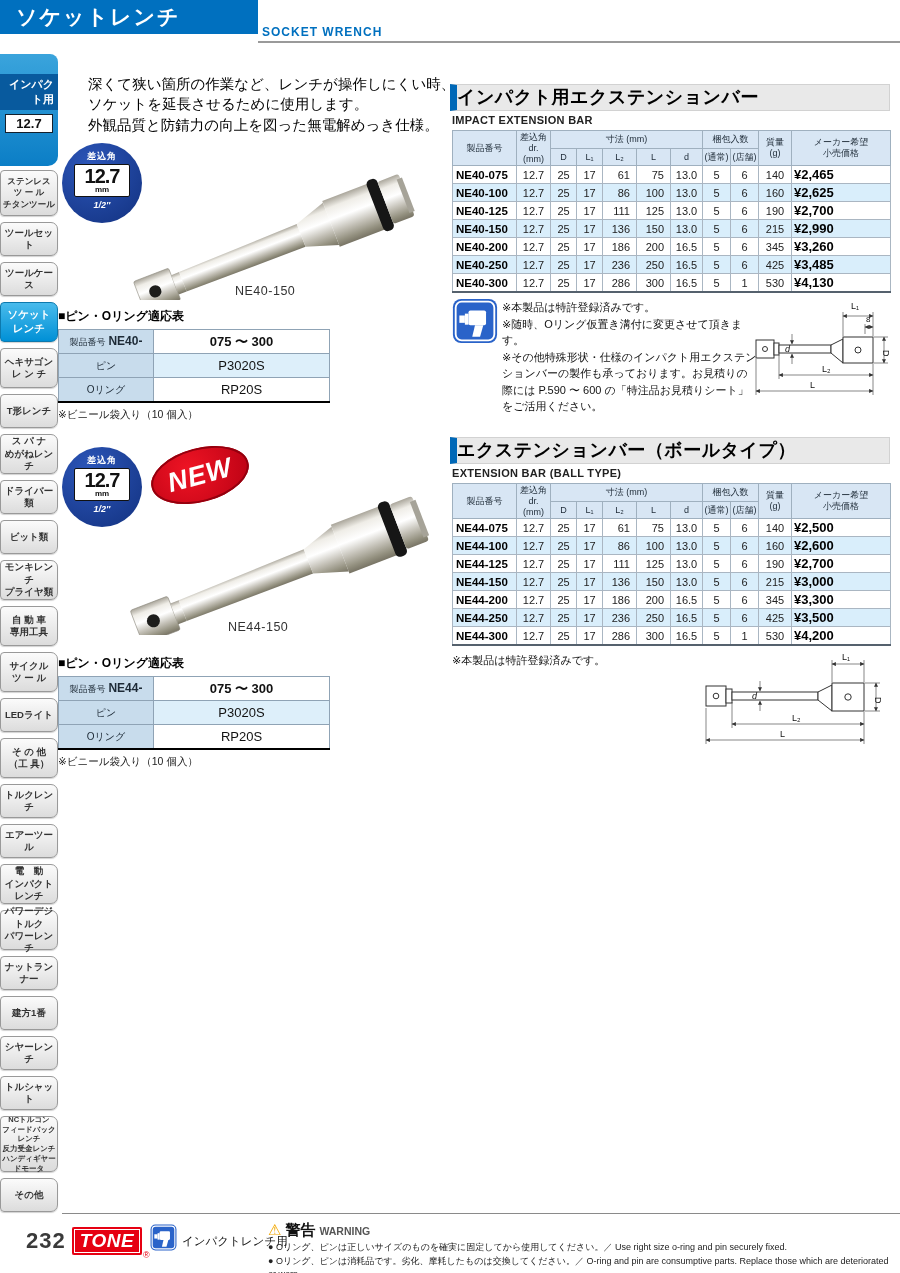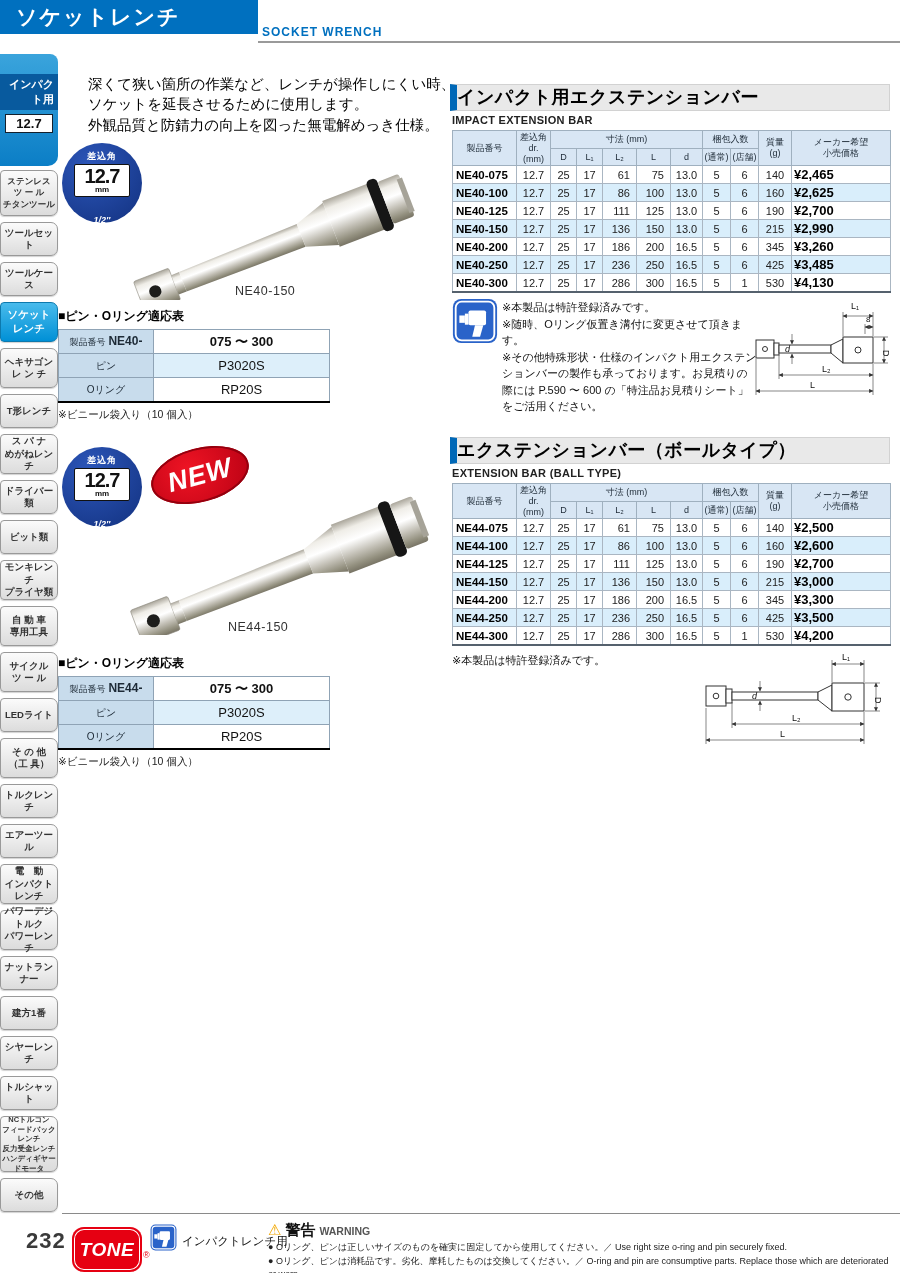--- a/index.html
+++ b/index.html
@@ -32,21 +32,21 @@
   .intro{position:absolute;left:88px;top:74px;width:370px;font-size:14.5px;line-height:1.4;
          white-space:pre-line;color:#000;font-weight:500}
   .badge{position:absolute;width:80px;height:80px;border-radius:50%;
          background:radial-gradient(circle at 35% 28%,#2c56b9,#12317f);color:#fff;
          display:flex;flex-direction:column;align-items:center;padding-top:7px;box-sizing:border-box}
   .b-top{font-size:9px;font-weight:bold;letter-spacing:1px}
   .b-box{background:#fff;border:1px solid #111;width:54px;margin-top:1px;border-radius:2px;
          display:flex;flex-direction:column;align-items:center;color:#111;padding:1px 0}
   .b-size{font-size:20px;font-weight:bold;line-height:1;letter-spacing:-1px}
   .b-mm{font-size:8px;font-weight:bold;line-height:1.1}
-  .b-frac{font-size:9px;font-weight:bold;font-style:italic;margin-top:18px}
+  .b-frac{font-size:9px;font-weight:bold;font-style:italic;margin-top:3px}
   .new-badge{position:absolute;left:150px;top:448px;width:100px;height:54px;border-radius:50%;
              background:radial-gradient(circle at 40% 35%,#ef1424,#b80013);transform:rotate(-15deg);
              display:flex;align-items:center;justify-content:center;color:#fff;font-weight:bold;
              font-style:italic;font-size:27px;letter-spacing:1px;box-shadow:inset 0 0 0 2px #93000e}
 
   .photo-label{position:absolute;font-size:12.5px;color:#333;letter-spacing:.5px}
 
   
   .sec-title{position:absolute;width:440px;height:27px;background:#e9e9e9;border:1px solid #d2d2d2;
              border-left:7px solid #0068b7;box-sizing:border-box;font-size:18px;font-weight:bold;
@@ -79,21 +79,21 @@
   .pin td.tint{background:#ddeffa}
   .pin tr:first-child td.pval{font-weight:bold}
   .pin tr:last-child th,.pin tr:last-child td{border-bottom:2px solid #000000}
   .psmall{font-size:9px}
   .pin b{font-size:12px}
   .pin-note{font-size:10.5px;margin-top:5px;color:#222}
 
   
   .footer-line{position:absolute;left:62px;top:1213px;width:838px;height:1px;background:#8a8a8a}
   .page-num{position:absolute;left:26px;top:1228px;font-size:22px;font-weight:bold;color:#3a3a3a;letter-spacing:1px}
-  .tone-logo{position:absolute;left:72px;top:1227px;width:70px;height:45px;background:#e60012;border-radius:12px;
+  .tone-logo{position:absolute;left:72px;top:1227px;width:70px;height:28px;background:#e60012;border-radius:2px;
              display:flex;align-items:center;justify-content:center;color:#fff;font-weight:bold;font-style:italic;
              font-size:19px;letter-spacing:.5px;box-shadow:inset 0 0 0 2px #e60012,inset 0 0 0 3px #fff}
   .tone-reg{position:absolute;left:143px;top:1250px;color:#e60012;font-size:9px}
   .impact-label{position:absolute;left:182px;top:1234px;font-size:11.5px;color:#111}
   .warn-head{position:absolute;left:268px;top:1221px;display:flex;align-items:baseline;gap:4px}
   .warn-tri{color:#f2a800;font-size:15px}
   .warn-jp{font-size:15px;font-weight:bold;color:#111}
   .warn-en{font-size:10.5px;color:#555;font-weight:bold}
   .warn-lines{position:absolute;left:268px;top:1241px;width:625px}
   .warn-line{font-size:9px;color:#222;line-height:1.5}

